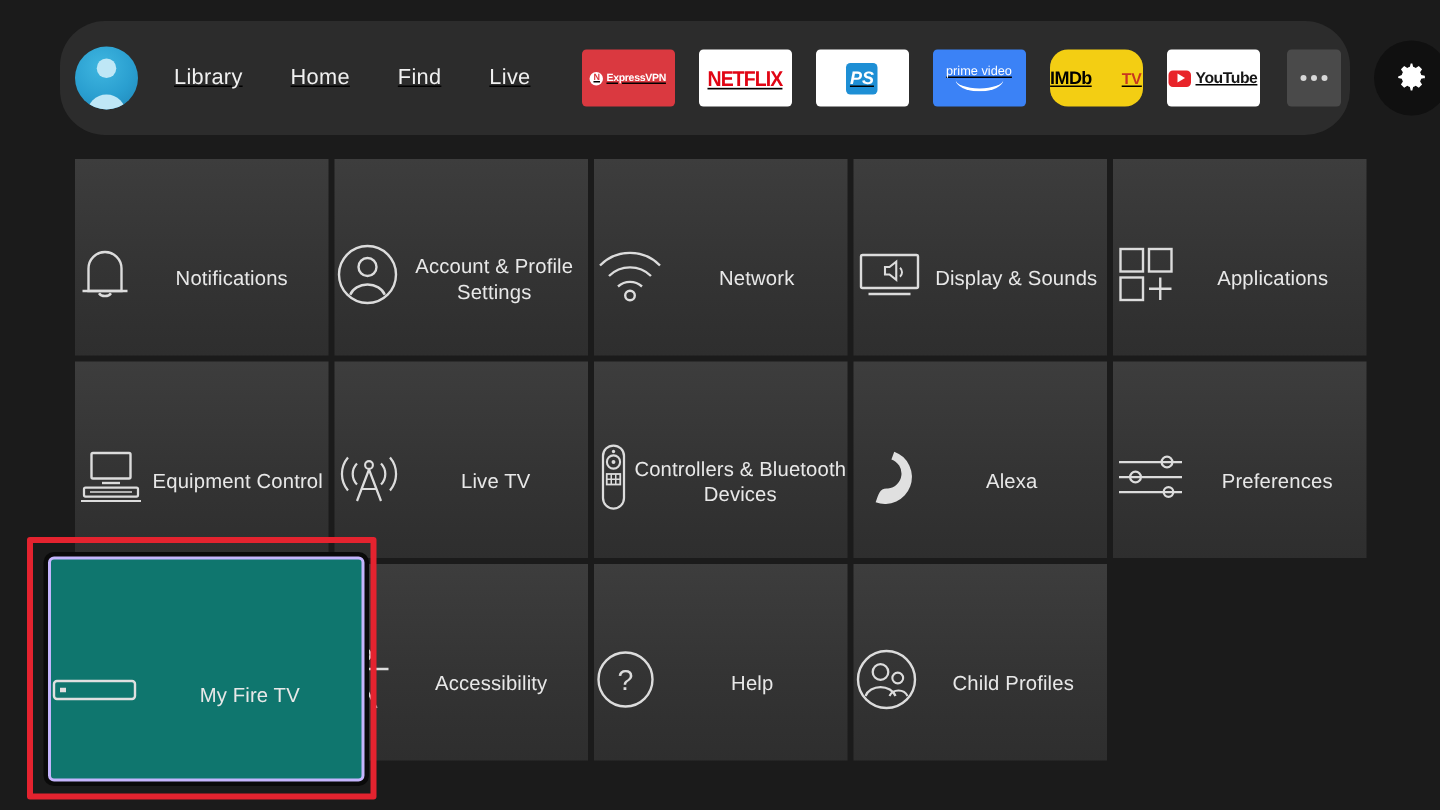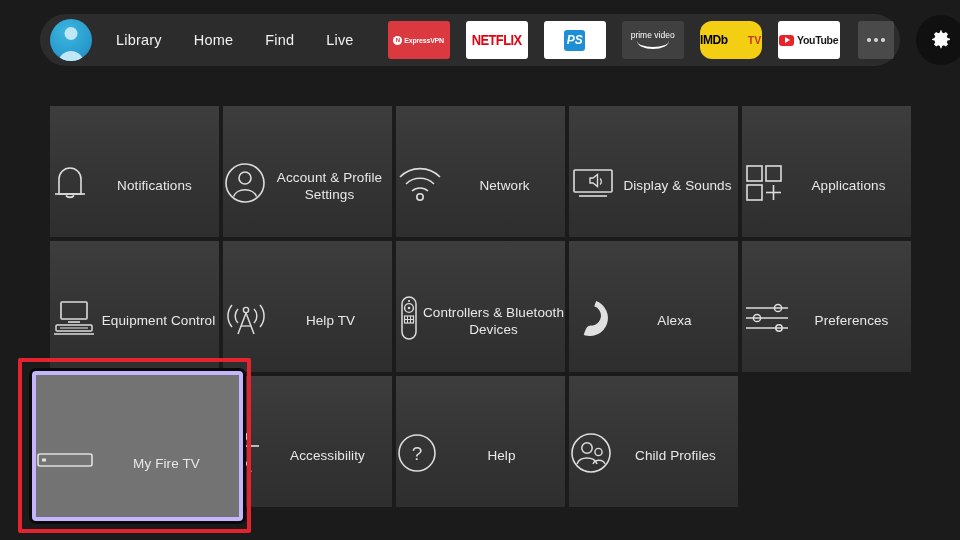--- a/index.html
+++ b/index.html
@@ -18,26 +18,27 @@
     height: 540px;
     background: #1b1b1b;
   }
 
   
   .topbar {
     position: absolute;
     left: 40px;
     top: 14px;
     width: 860px;
-    height: 52px;
+    height: 76px;
     background: #2c2c2c;
     border-radius: 30px;
     display: flex;
     align-items: center;
     padding: 0 8px 0 10px;
+    text-decoration: underline;
   }
 
   .avatar {
     width: 42px;
     height: 42px;
     border-radius: 50%;
     background: radial-gradient(circle at 42% 32%, #3fb6e0 0%, #2a9fd0 55%, #1f86b8 100%);
     flex: 0 0 auto;
     position: relative;
     overflow: hidden;
@@ -116,21 +117,21 @@
 
   .app-ps { background: #fff; }
   .app-ps .ps-badge {
     width: 21px; height: 21px;
     background: #1e8fd5;
     border-radius: 3px;
     display: flex; align-items: center; justify-content: center;
     color: #fff; font-size: 12px; font-weight: bold; font-style: italic; text-align: right;
   }
 
-  .app-prime { background: #404040; }
+  .app-prime { background: #3b82f6; }
   .app-prime .pv-top { color: #fff; font-size: 8.5px; font-weight: normal; line-height: 1.1; }
   .app-prime .pv-smile {
     width: 32px; height: 8px;
     border-bottom: 2.2px solid #fff;
     border-radius: 0 0 50% 50% / 0 0 100% 100%;
     margin: 0 auto;
   }
 
   .app-imdb { background: #f3ce13; border-radius: 12px; }
   .app-imdb .imdb-txt { color: #000; font-size: 12px; font-weight: bold; letter-spacing: -.4px; }
@@ -210,22 +211,22 @@
     color: #e8e8e8;
     font-size: 13.5px;
     line-height: 17px;
     text-align: center;
     width: 150px;
     letter-spacing: .1px;
   }
 
   
   .tile.focused {
-    background: #737373;
-    border: 4px solid #c4b5fd;
+    background: #0f766e;
+    border: 2px solid #c4b5fd;
     border-radius: 4px;
     box-shadow: 0 0 0 3px #0a0a0a;
   }
 
   .focus-ring {
     position: absolute;
     left: 18px;
     top: 358px;
     width: 233px;
     height: 175px;
@@ -411,21 +412,21 @@
           <svg width="46" height="44" viewBox="0 0 46 44">
             <path d="M9 31 a17 17 0 0 1 0-22" fill="none" stroke="#dcdcdc" stroke-width="1.5"></path>
             <path d="M37 9 a17 17 0 0 1 0 22" fill="none" stroke="#dcdcdc" stroke-width="1.5"></path>
             <path d="M15 27 a10 10 0 0 1 0-14" fill="none" stroke="#dcdcdc" stroke-width="1.5"></path>
             <path d="M31 13 a10 10 0 0 1 0 14" fill="none" stroke="#dcdcdc" stroke-width="1.5"></path>
             <circle cx="23" cy="14" r="2.6" fill="none" stroke="#dcdcdc" stroke-width="1.4"></circle>
             <path d="M23 17 L15 38 M23 17 L31 38" fill="none" stroke="#dcdcdc" stroke-width="1.5"></path>
             <line x1="18" y1="30" x2="28" y2="30" stroke="#dcdcdc" stroke-width="1.3"></line>
           </svg>
         </div>
-        <div class="tile-label">Help TV</div>
+        <div class="tile-label">Live TV</div>
       </div>
 
       <div class="tile">
         <div class="tile-icon">
           <svg width="26" height="48" viewBox="0 0 26 48">
             <rect x="6" y="3" width="14" height="42" rx="7" fill="none" stroke="#dcdcdc" stroke-width="1.5"></rect>
             <circle cx="13" cy="14" r="4.4" fill="none" stroke="#dcdcdc" stroke-width="1.4"></circle>
             <circle cx="13" cy="14" r="1.3" fill="#dcdcdc"></circle>
             <circle cx="13" cy="7" r="1.1" fill="#dcdcdc"></circle>
             <rect x="8.5" y="22" width="9" height="7" fill="none" stroke="#dcdcdc" stroke-width="1.2"></rect>

